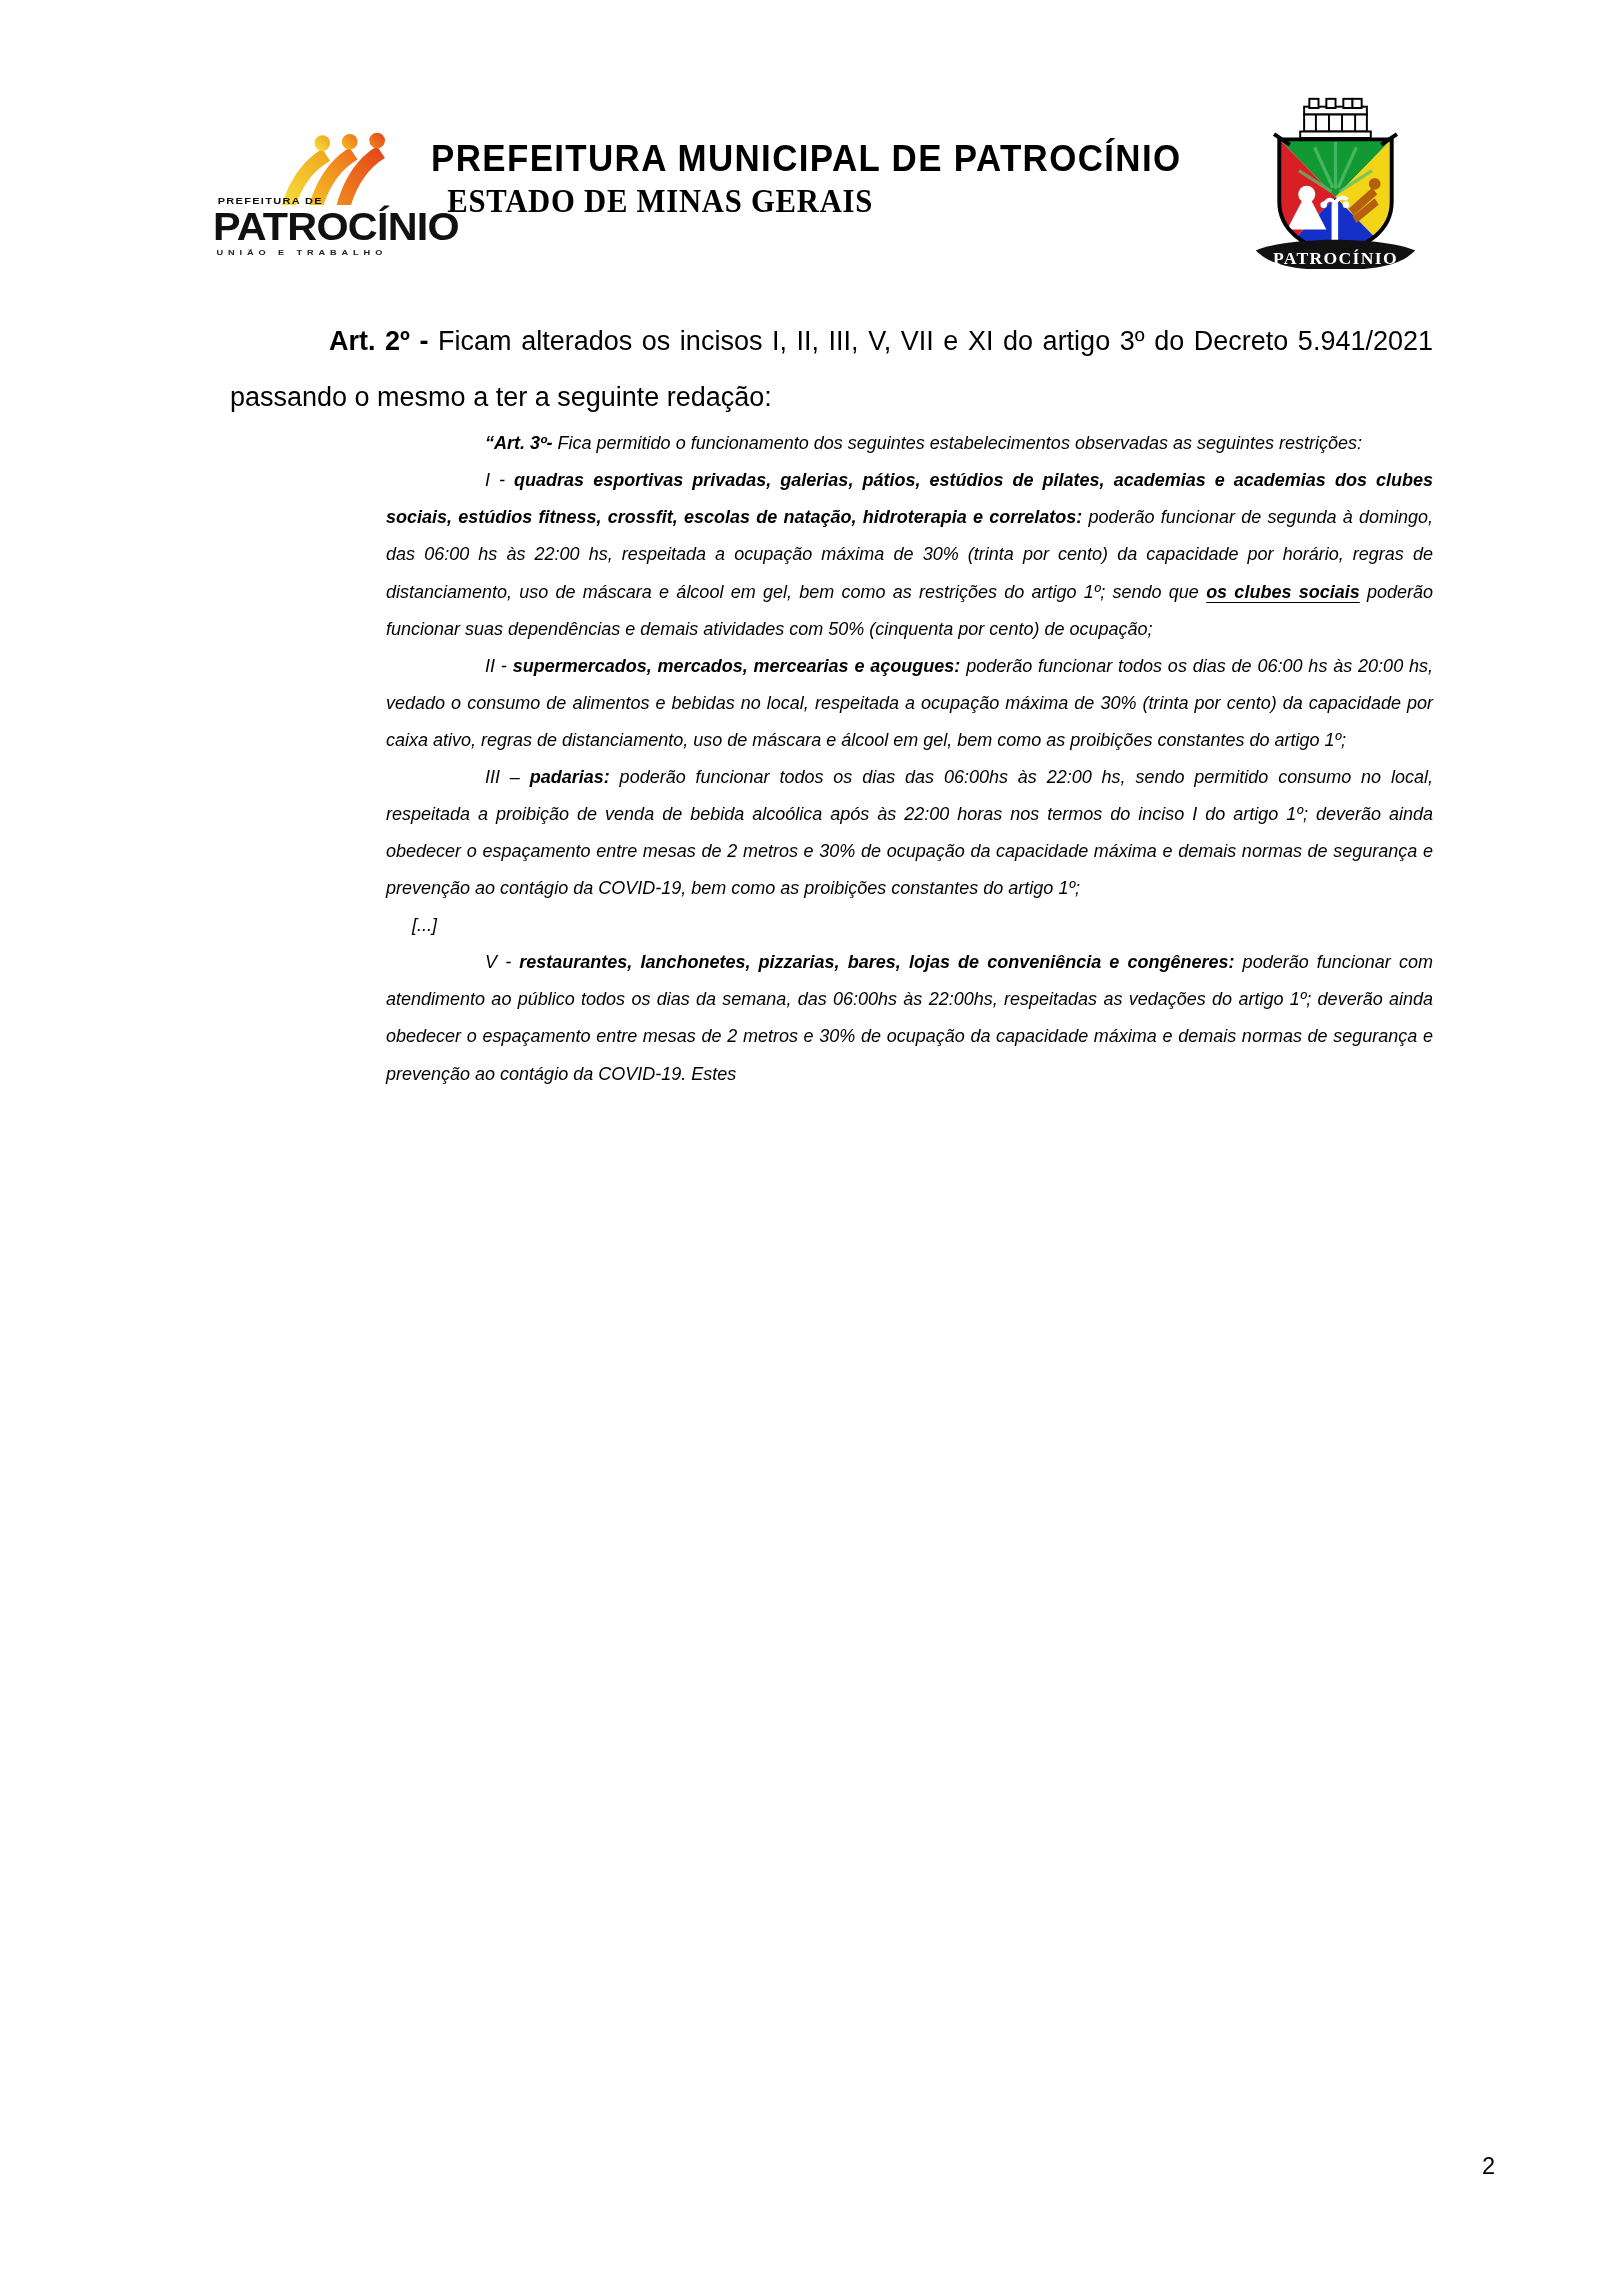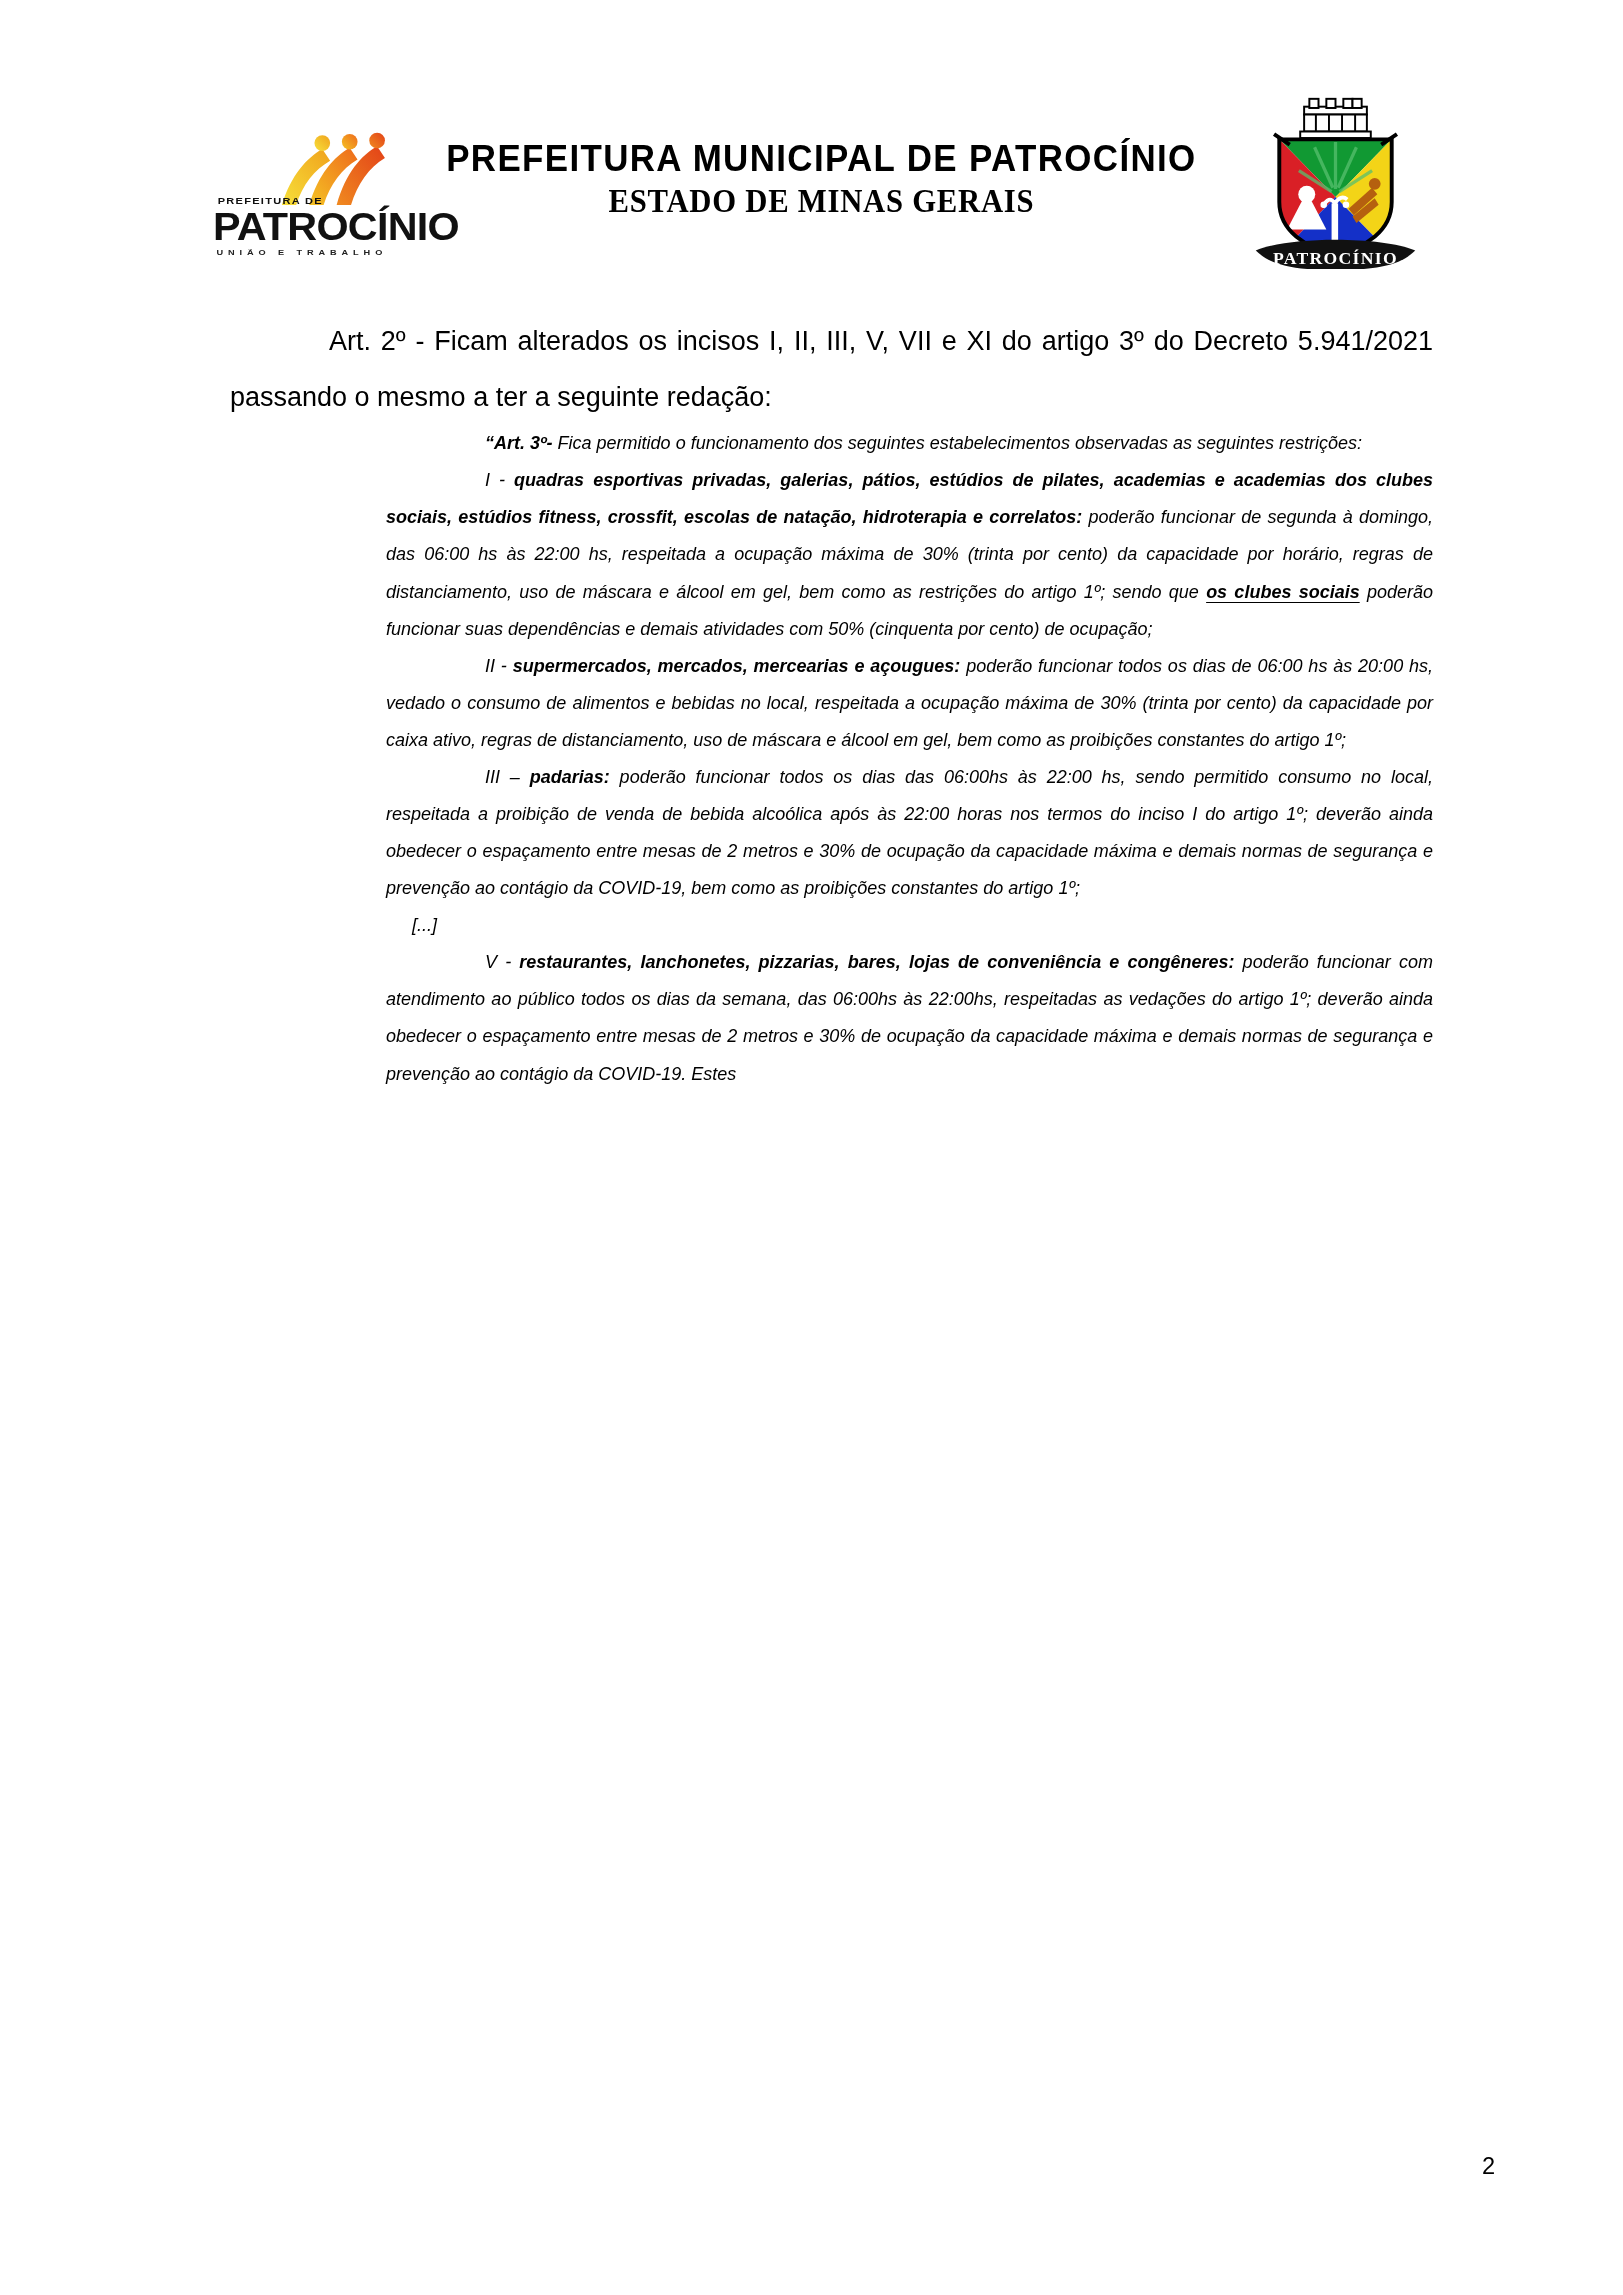--- a/index.html
+++ b/index.html
@@ -89,21 +89,20 @@
     color: #222;
     margin-top: 3.9px;
     margin-left: 3.9px;
     transform: scaleY(0.8);
     transform-origin: left top;
   }
 
   
   .titles {
     flex: 1 1 auto;
-    text-align: center;
     padding: 0 19.6px;
     margin-top: 11.8px;
   }
   .title-main {
     font-family: "Liberation Sans", sans-serif;
     font-size: 36px;
     font-weight: bold;
     letter-spacing: 1.4px;
     line-height: 1.12;
     white-space: nowrap;
@@ -156,21 +155,21 @@
   }
   .ind {
     display: inline-block;
     width: 99px;
   }
   .ind-sm {
     display: inline-block;
     width: 26px;
   }
   b.lead {
-    font-weight: normal;
+    font-weight: bold;
   }
   .bi {
     font-weight: bold;
     font-style: italic;
   }
   .bu {
     font-weight: bold;
     font-style: italic;
     text-decoration: underline;
     text-underline-offset: 3.9px;

